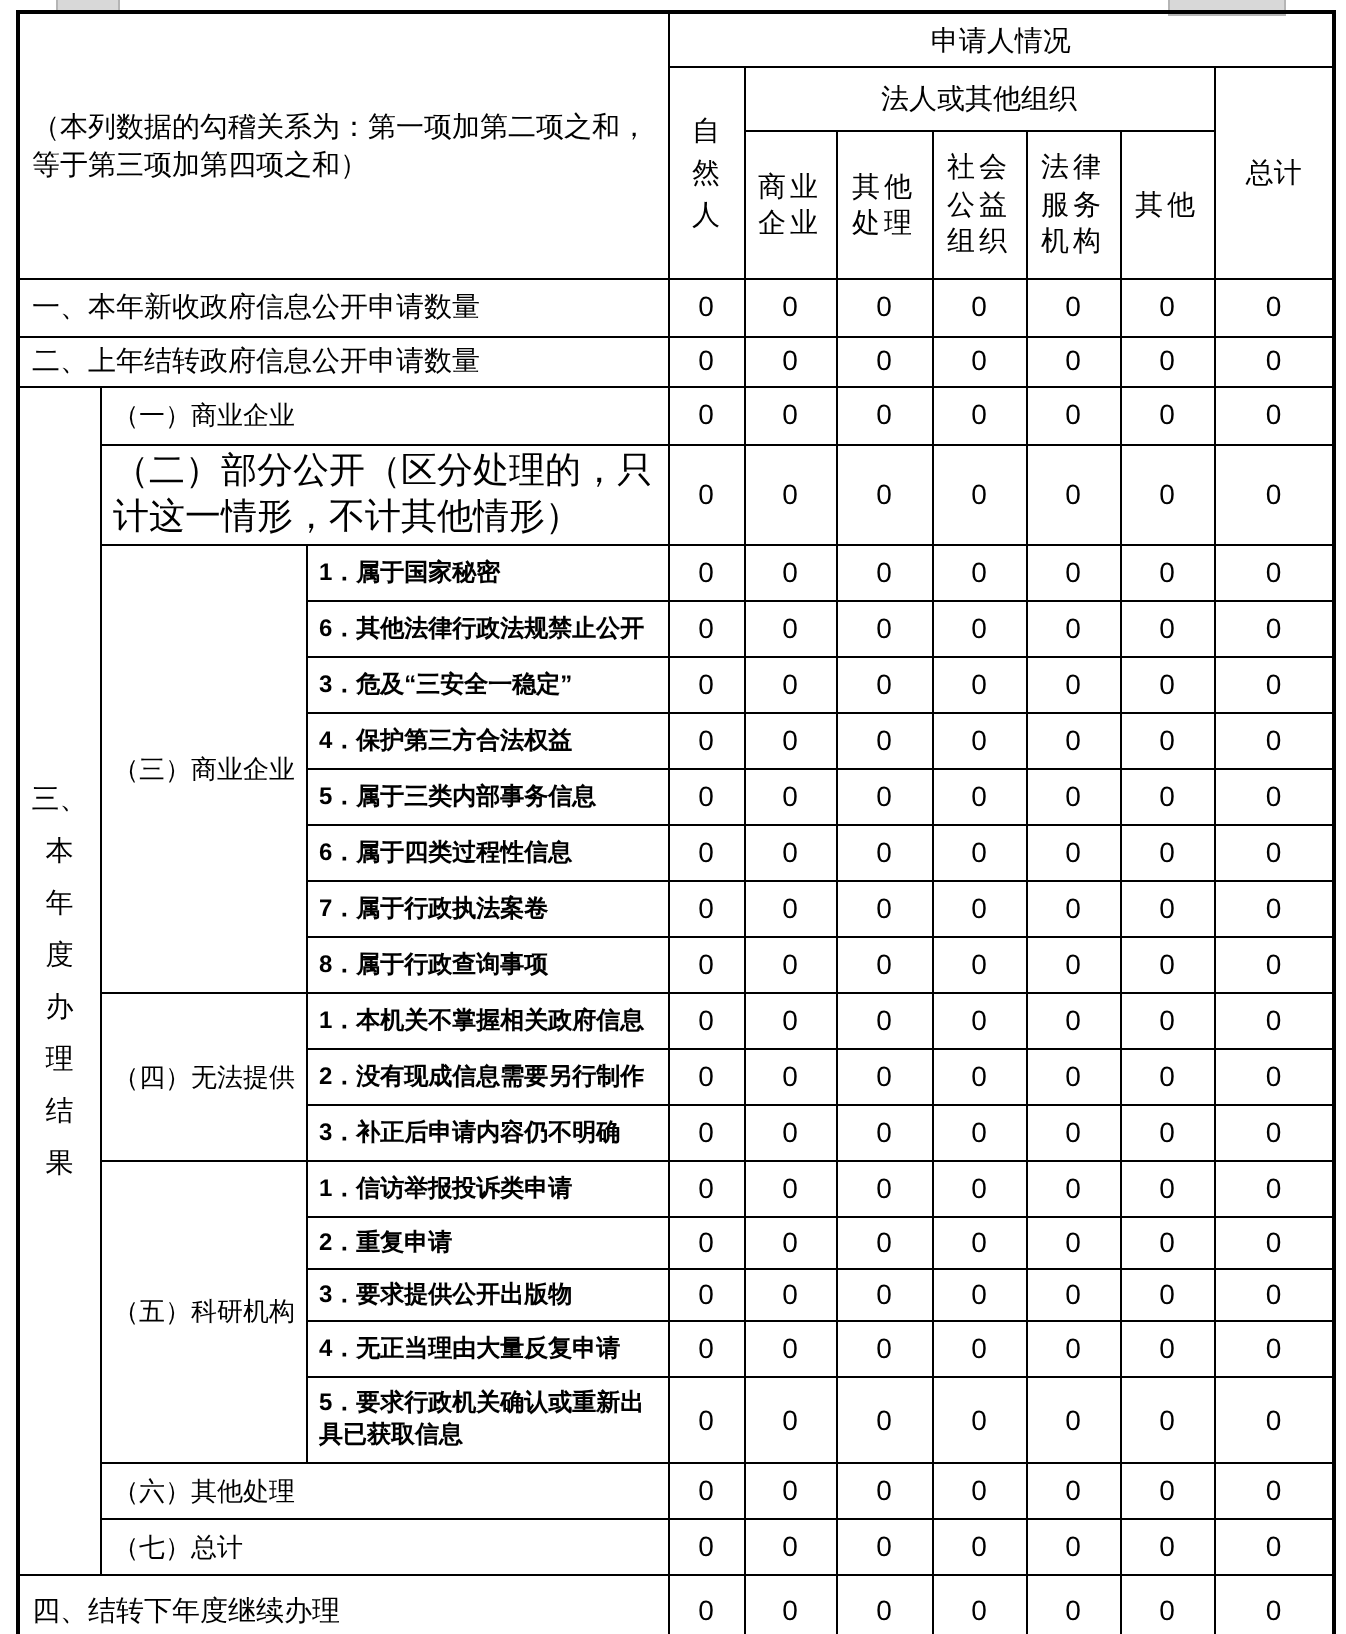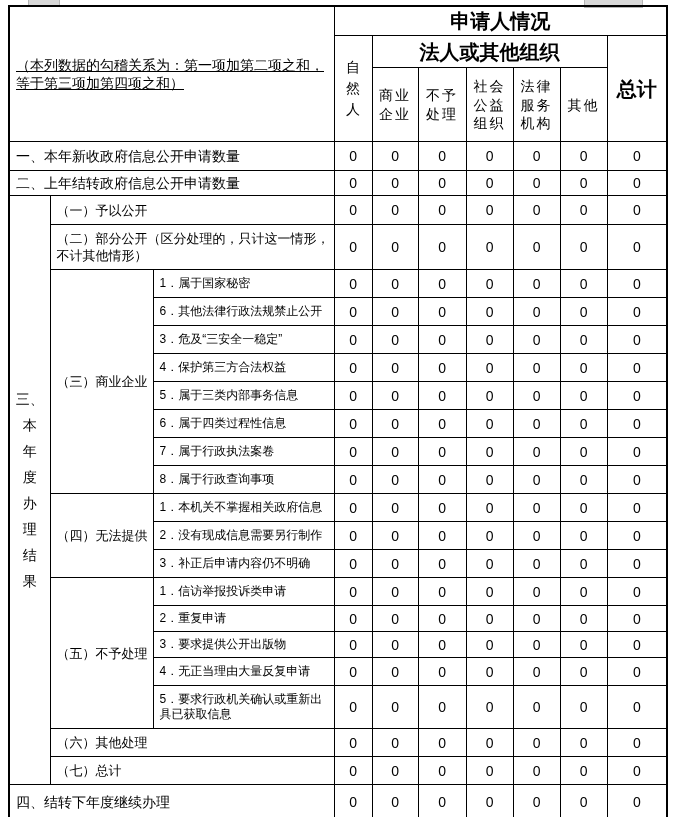--- a/index.html
+++ b/index.html
@@ -17,29 +17,29 @@
     border-collapse:collapse;table-layout:fixed;
     border:2px solid #000;
   }
   td{
     border:1px solid #000;
     padding:1px 4px;
     font-size:14px;line-height:1.32;
     vertical-align:middle;
     word-break:break-all;overflow:hidden;
   }
-  td.note{font-size:14px;padding:2px 6px;text-align:left;text-decoration:underline;}
-  td.hdr{text-align:center;font-size:20px;font-weight:bold;}
+  td.note{font-size:14px;padding:2px 6px;text-align:left;}
+  td.hdr{text-align:center;font-size:14px;}
   td.sub{text-align:center;font-size:14px;letter-spacing:2px;padding:1px 2px;}
   td.natural{text-align:center;padding:3px 0;}
   td.natural span{display:inline-block;width:15px;word-break:break-all;line-height:21px;}
   td.rowlbl{font-size:14px;padding-left:6px;margin-left:18px;}
   td.cat{font-size:13px;padding-left:6px;white-space:nowrap;}
-  td.cat2{font-size:13px;padding-left:6px;white-space:normal;margin-top:46px;}
-  td.item{font-size:12px;padding:1px 2px 1px 6px;}
+  td.cat2{font-size:18px;padding-left:6px;white-space:normal;margin-top:46px;}
+  td.item{font-size:12px;padding:1px 2px 1px 6px;font-weight:bold;}
   td.section{
     text-align:center;font-size:14px;line-height:26px;
     white-space:pre-line;padding:1px 2px;vertical-align:middle;
   }
   td.val{text-align:center;font-size:14px;padding:1px 2px;}
 </style>
 </head>
 <body>
 
 <div class="stage">
@@ -65,21 +65,21 @@
       <td class="note" colspan="3" rowspan="3">（本列数据的勾稽关系为：第一项加第二项之和，等于第三项加第四项之和）</td>
       <td class="hdr" colspan="7">申请人情况</td>
     </tr>
     <tr style="height:32px">
       <td class="natural" rowspan="2"><span>自然人</span></td>
       <td class="hdr" colspan="5">法人或其他组织</td>
       <td class="hdr" rowspan="2">总计</td>
     </tr>
     <tr style="height:74px">
       <td class="sub">商业企业</td>
-      <td class="sub">不予处理</td>
+      <td class="sub">其他处理</td>
       <td class="sub">社会公益组织</td>
       <td class="sub">法律服务机构</td>
       <td class="sub">其他</td>
     </tr>
 
     <tr style="height:29px">
       <td class="rowlbl" colspan="3">一、本年新收政府信息公开申请数量</td>
     <td class="val">0</td>
           <td class="val">0</td>
           <td class="val">0</td>
@@ -102,21 +102,21 @@
 
     <tr style="height:29px">
       <td class="section" rowspan="20">三、
 本
 年
 度
 办
 理
 结
 果</td>
-      <td class="cat" colspan="2">（一）予以公开</td>
+      <td class="cat" colspan="2">（一）商业企业</td>
     <td class="val">0</td>
           <td class="val">0</td>
           <td class="val">0</td>
           <td class="val">0</td>
           <td class="val">0</td>
           <td class="val">0</td>
           <td class="val">0</td>
         </tr>
     <tr style="height:45px">
       <td class="cat2" colspan="2">（二）部分公开（区分处理的，只计这一情形，不计其他情形）</td>
@@ -237,21 +237,21 @@
           <td class="val">0</td>
           <td class="val">0</td>
           <td class="val">0</td>
           <td class="val">0</td>
           <td class="val">0</td>
           <td class="val">0</td>
           <td class="val">0</td>
         </tr>
 
     <tr style="height:28px">
-      <td class="cat" rowspan="5">（五）不予处理</td>
+      <td class="cat" rowspan="5">（五）科研机构</td>
       <td class="item">1．信访举报投诉类申请</td>
     <td class="val">0</td>
           <td class="val">0</td>
           <td class="val">0</td>
           <td class="val">0</td>
           <td class="val">0</td>
           <td class="val">0</td>
           <td class="val">0</td>
         </tr>
     <tr style="height:26px">

